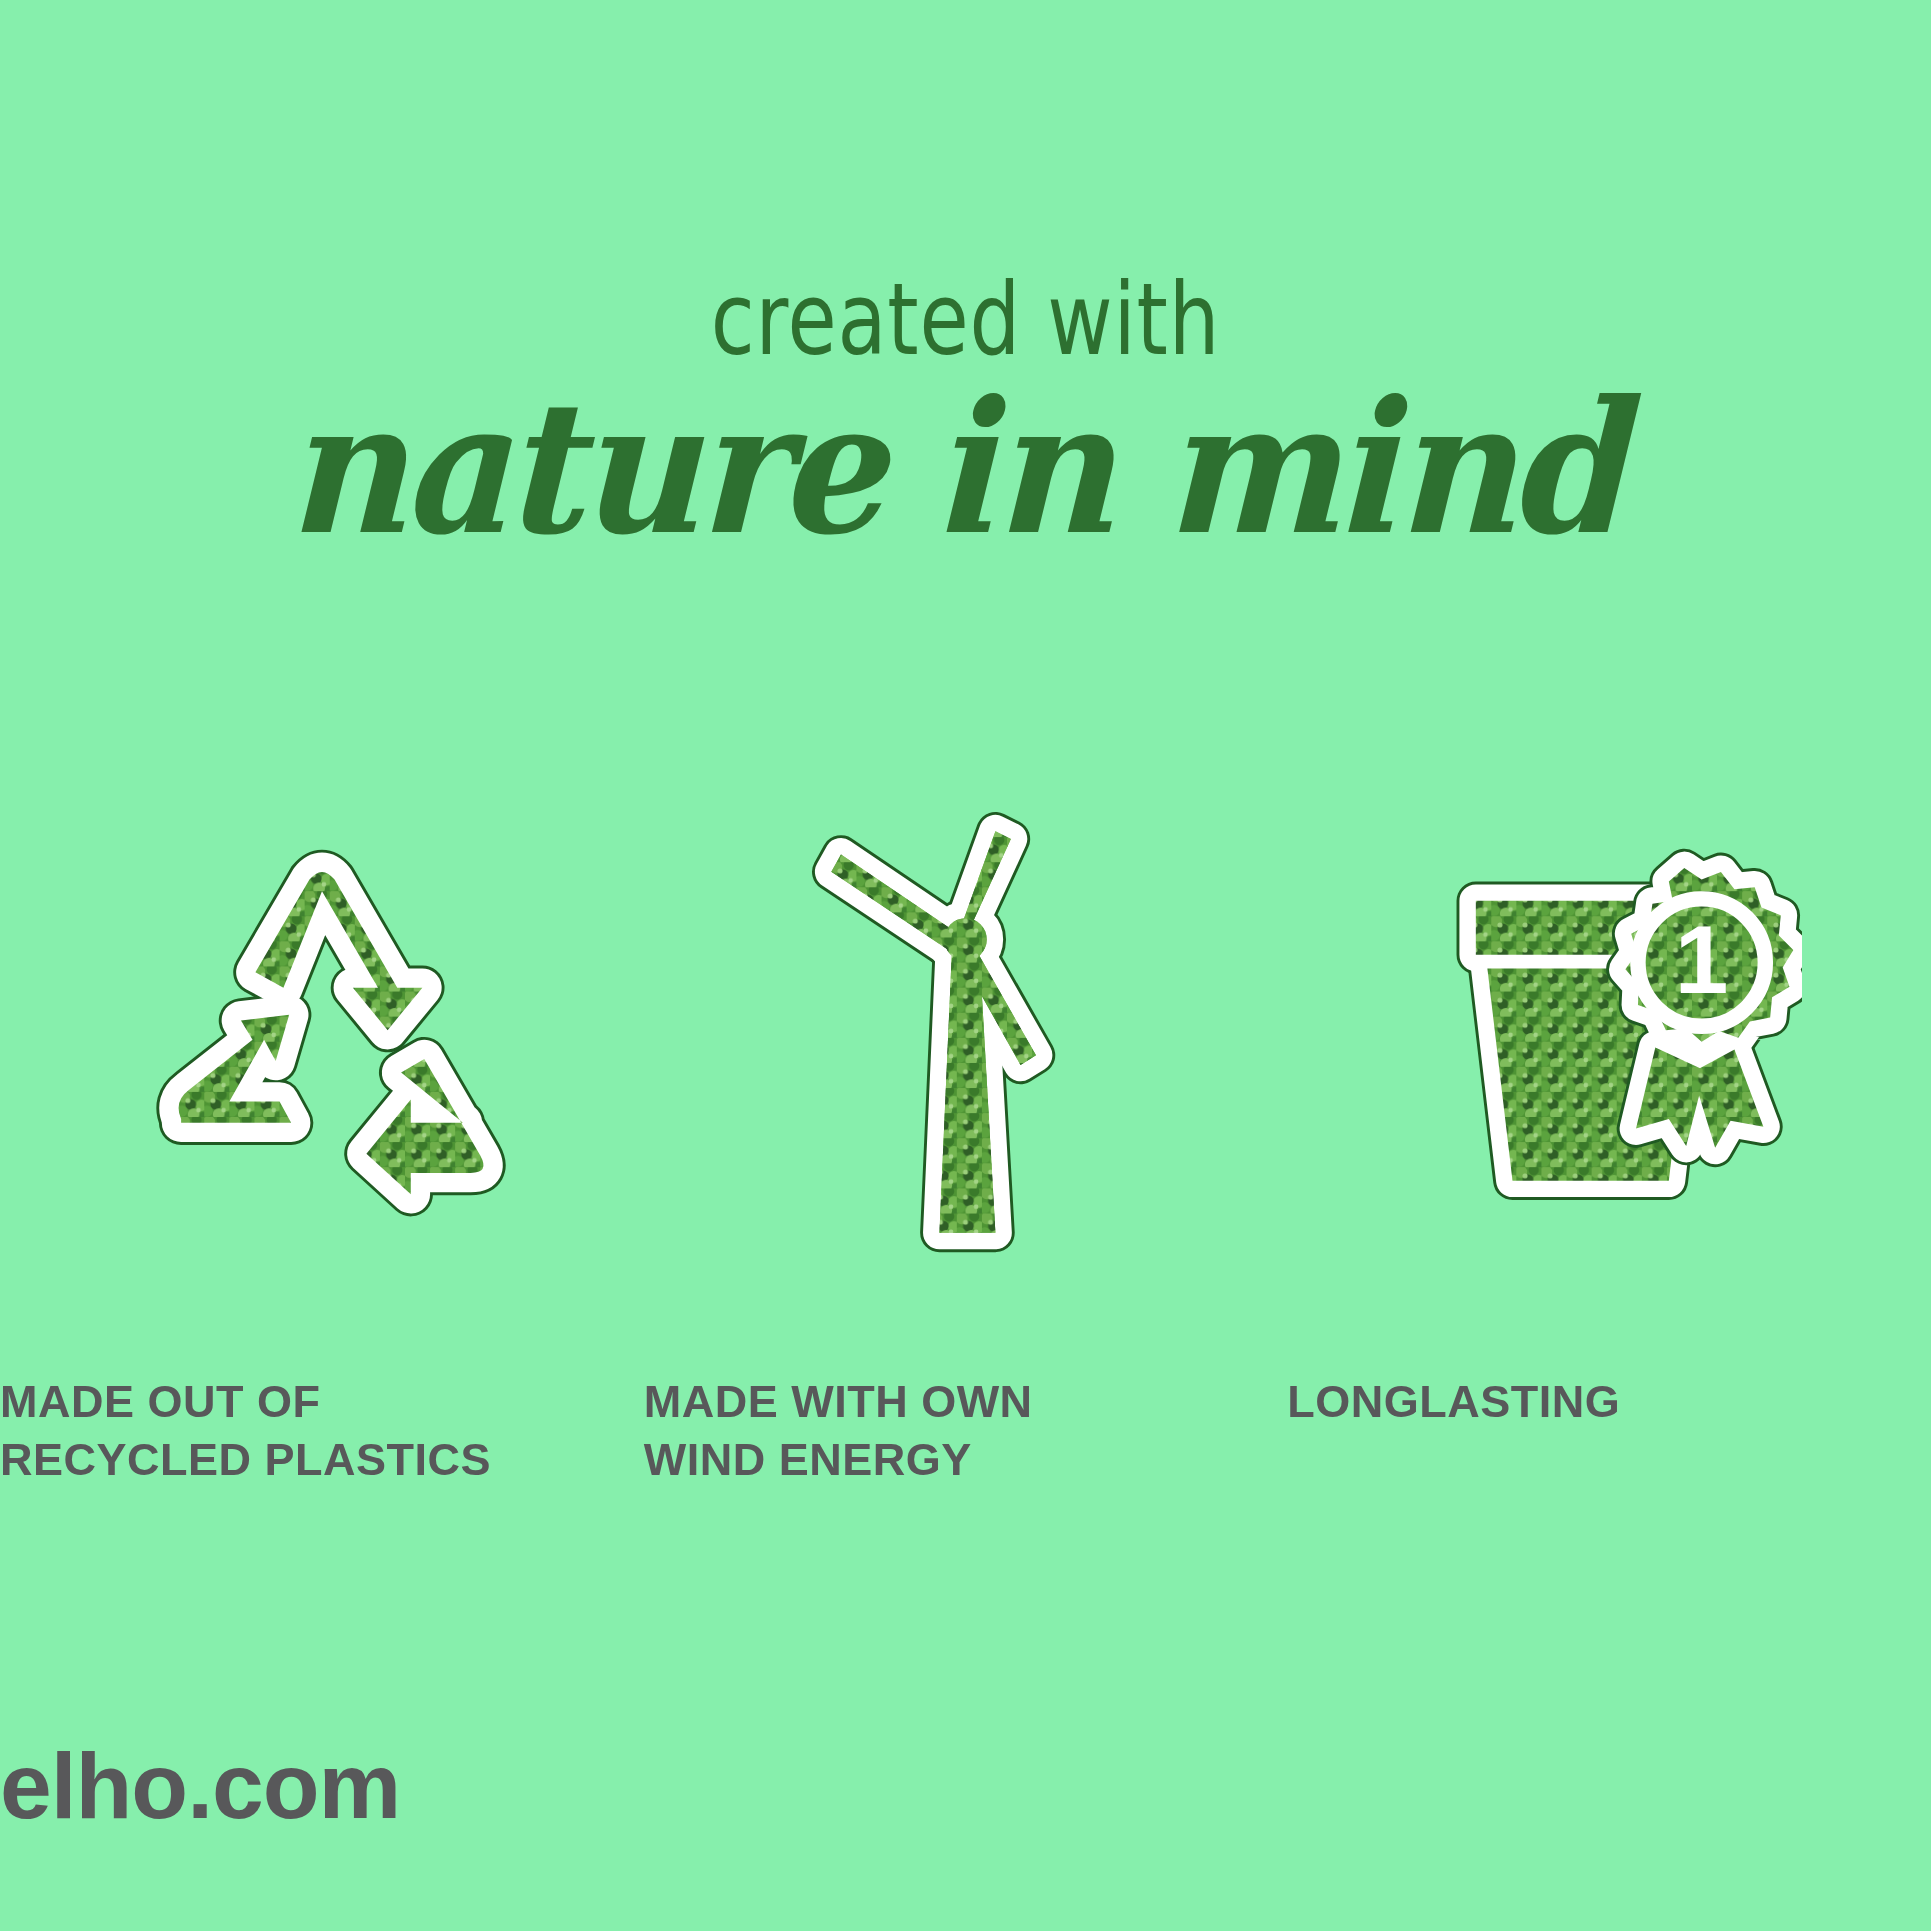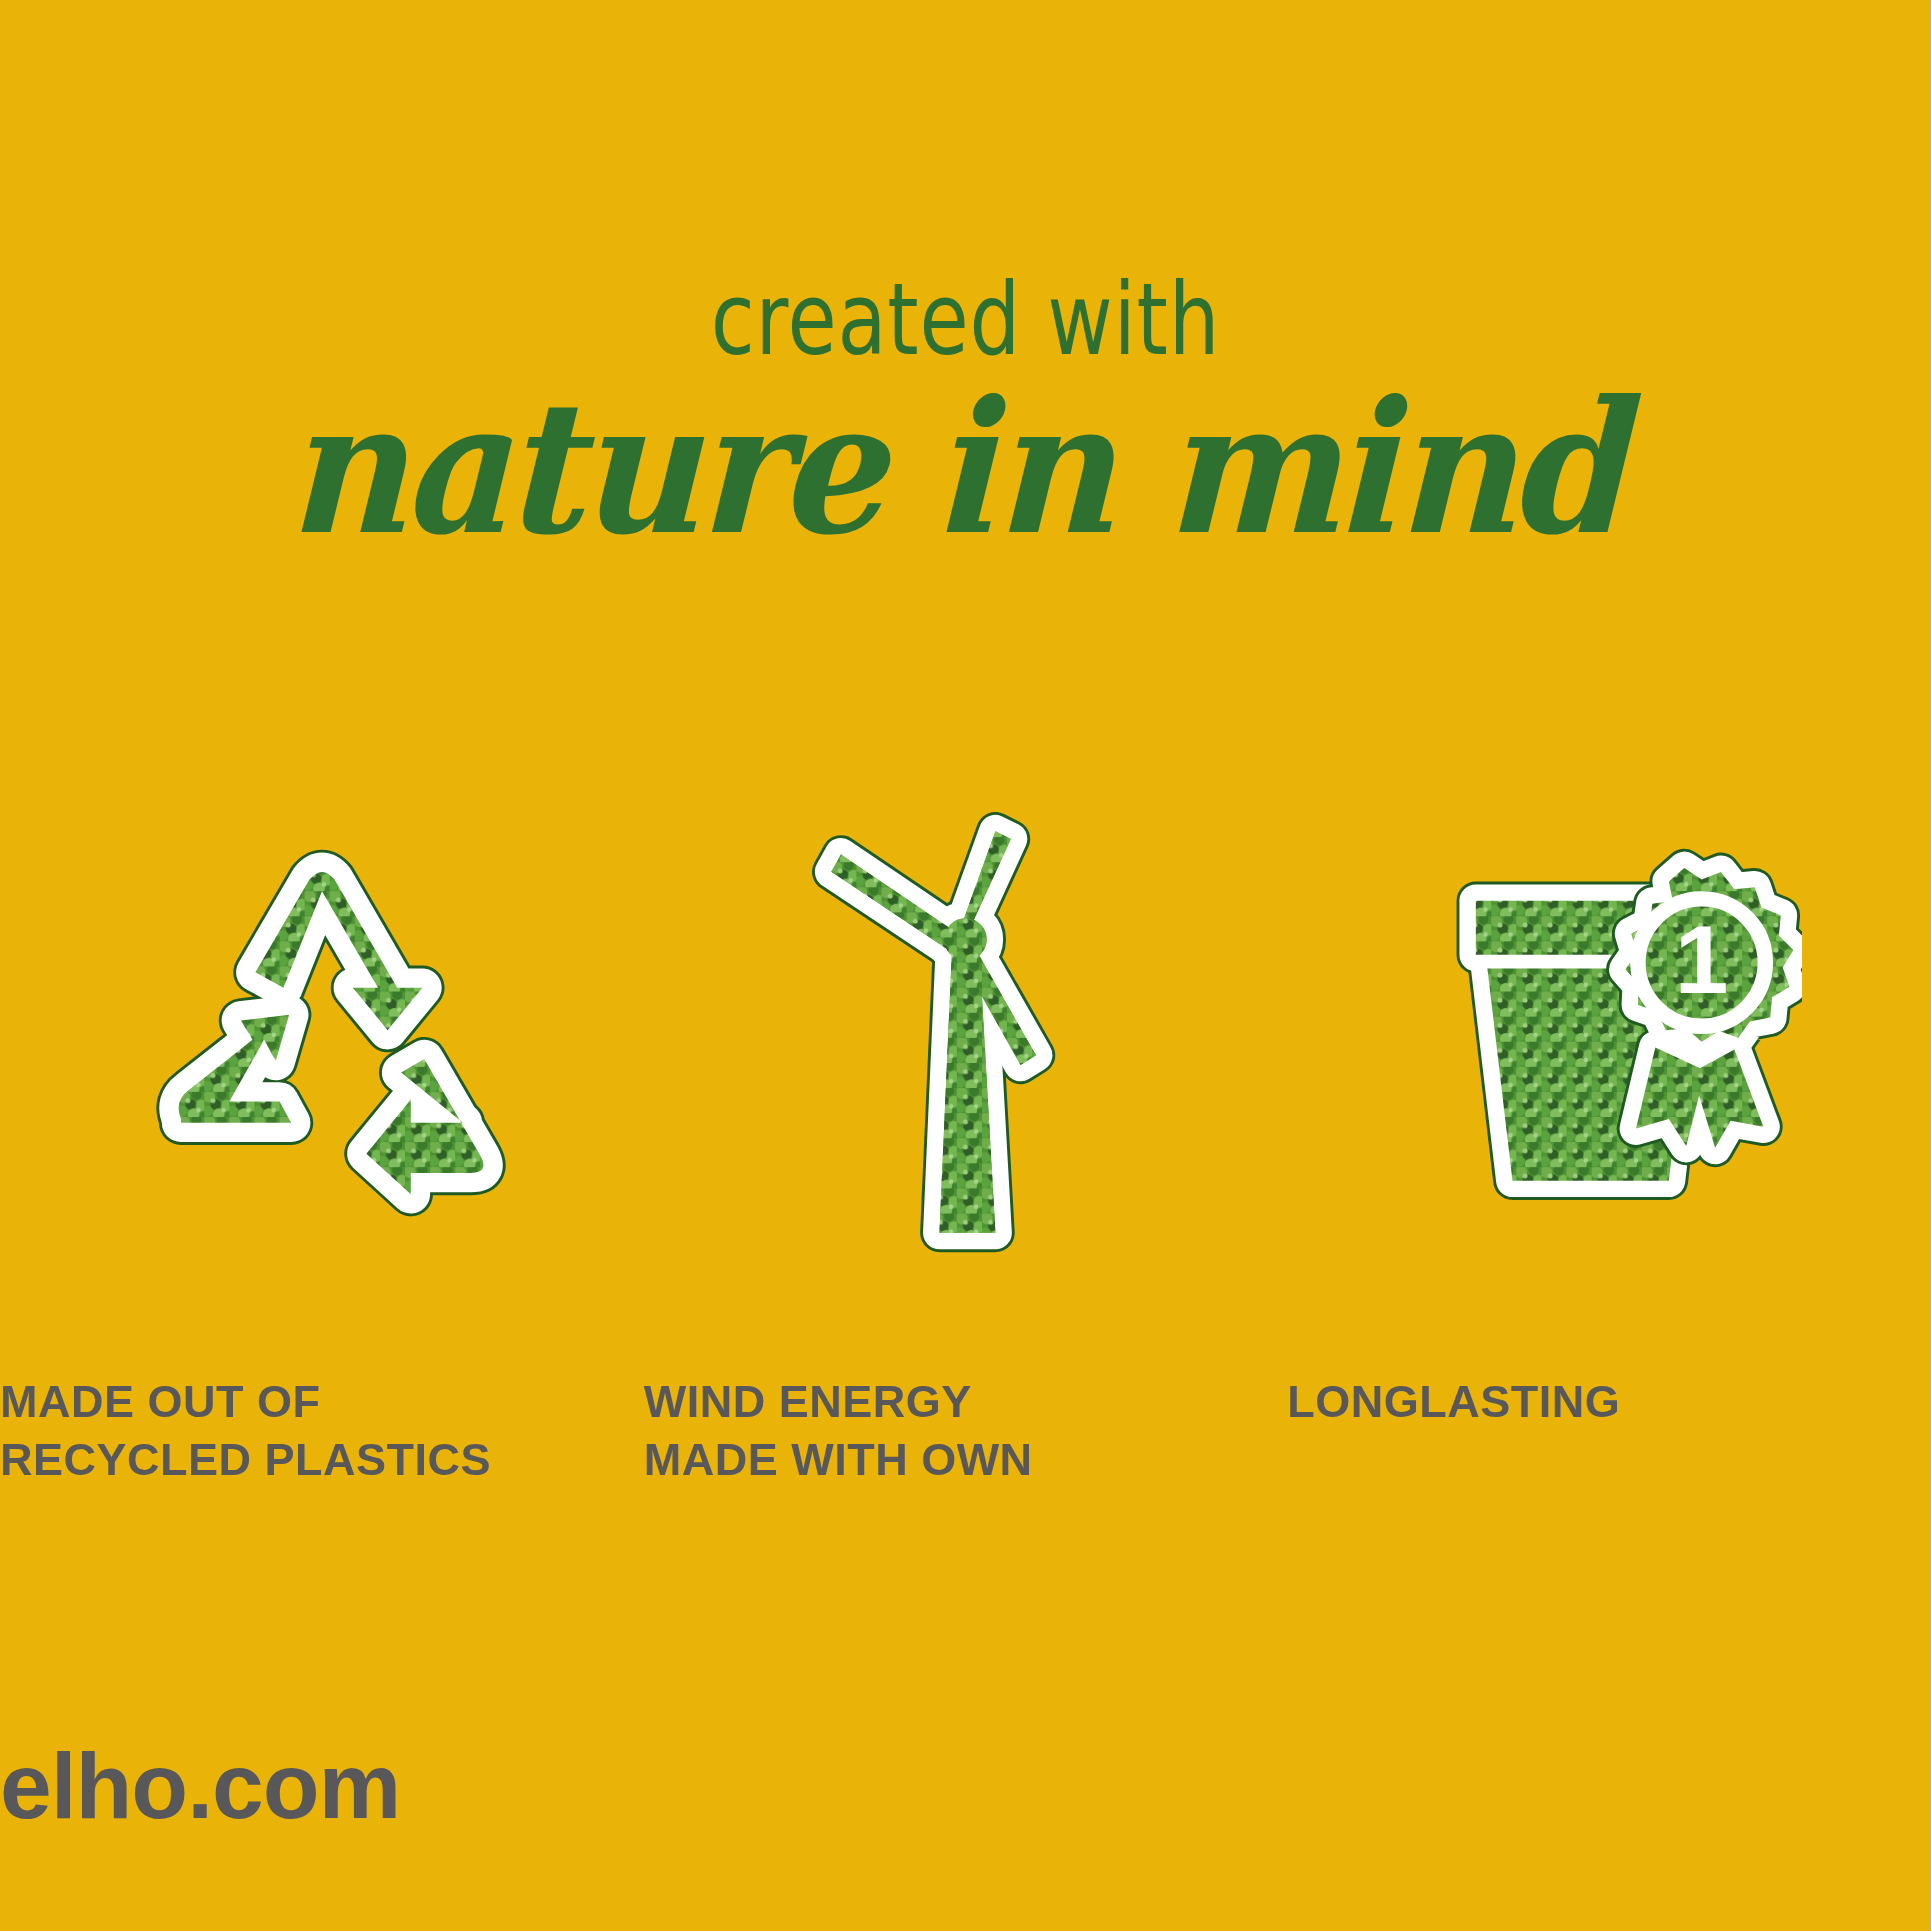--- a/index.html
+++ b/index.html
@@ -11,21 +11,21 @@
     width: 1931px;
     height: 1931px;
     position: relative;
     font-family: "Liberation Sans", sans-serif;
     overflow: hidden;
   }
 
   .page {
     position: absolute;
     inset: 0;
-    background: #eab308;
+    background: #86efac;
   }
 
   
   .headline {
     position: absolute;
     top: 270px;
     left: 0;
     width: 1931px;
     text-align: center;
   }
@@ -257,22 +257,22 @@
     </div>
 
   </div>
 
   <div class="caption-row">
     <div class="caption">
       <span>MADE OUT OF</span>
       <span>RECYCLED PLASTICS</span>
     </div>
     <div class="caption">
+      <span>MADE WITH OWN</span>
       <span>WIND ENERGY</span>
-      <span>MADE WITH OWN</span>
     </div>
     <div class="caption">
       <span>LONGLASTING</span>
     </div>
   </div>
 
   <div class="footer">
     <span class="footer-url">elho.com</span>
   </div>
 

